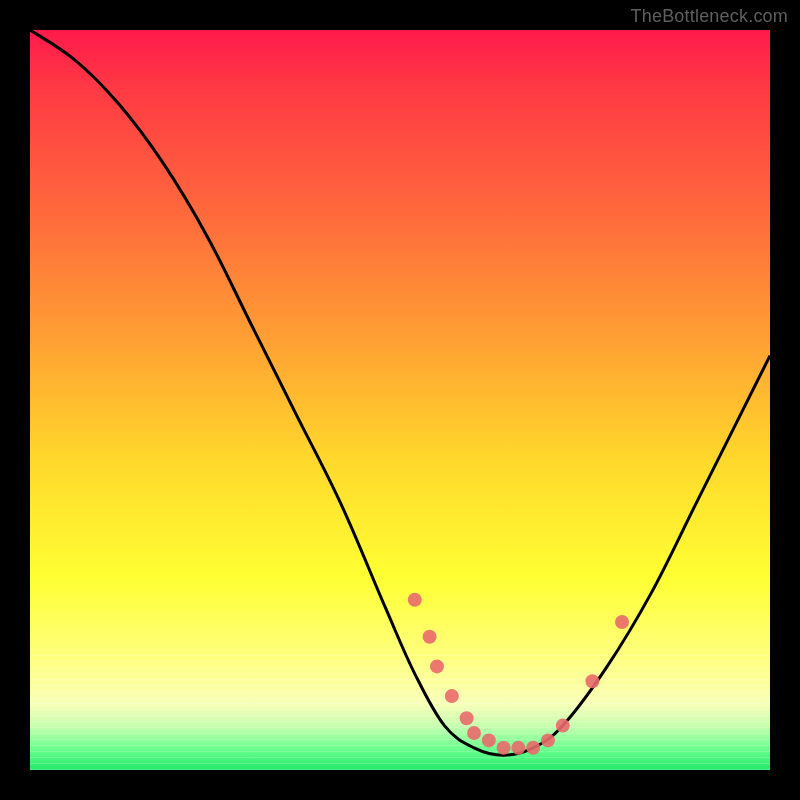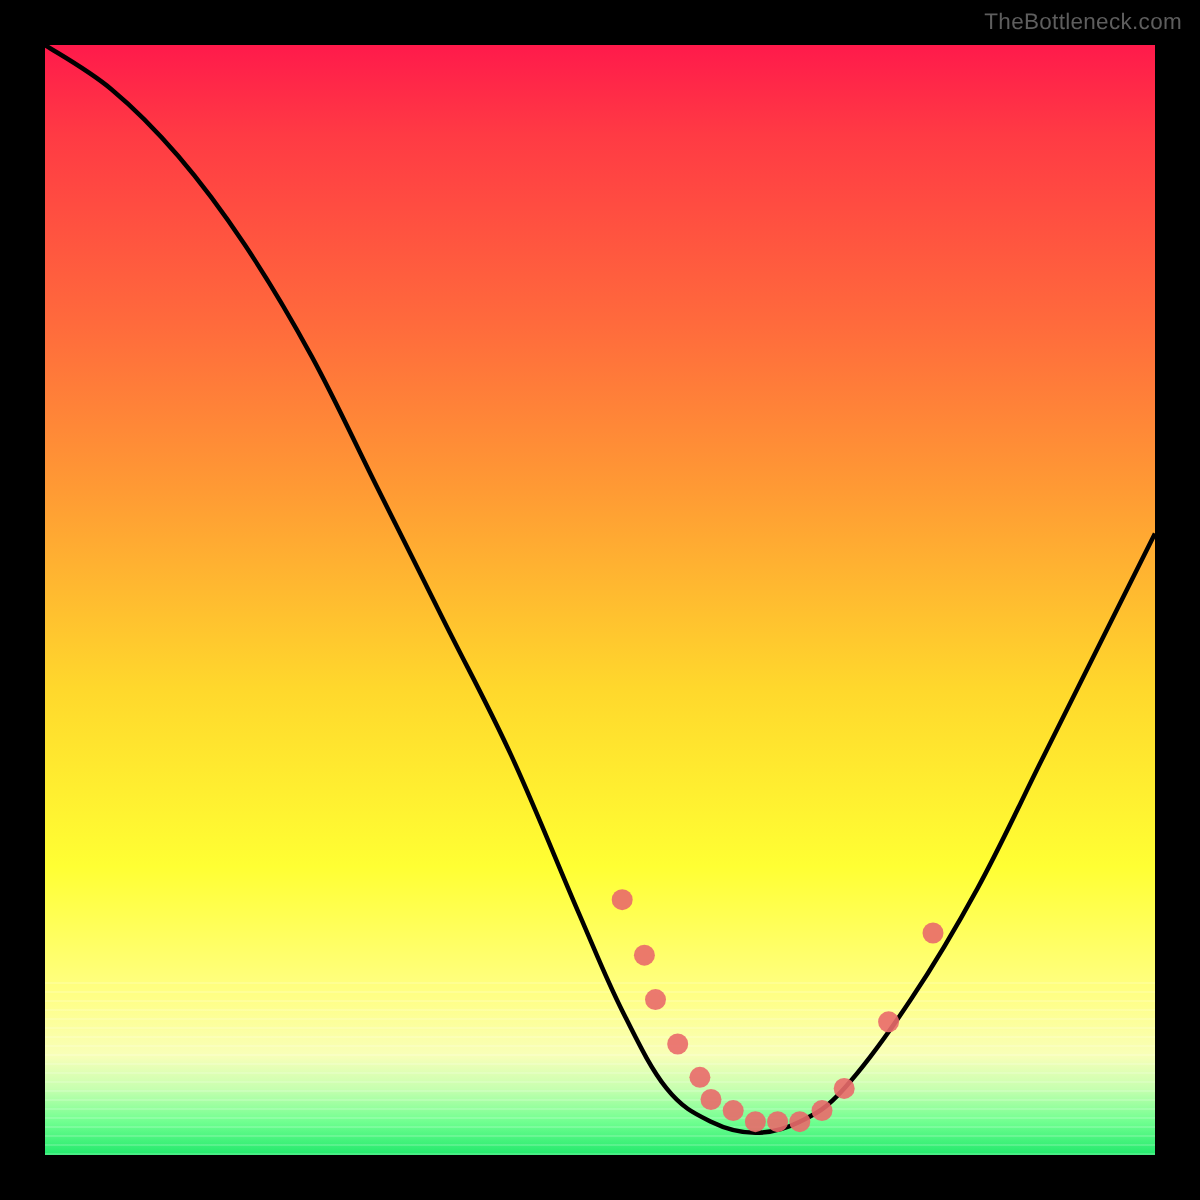--- a/index.html
+++ b/index.html
@@ -63,21 +63,21 @@
     left: 0; top: 0;
     width: 740px;
     height: 740px;
     pointer-events: none;
   }
   .attribution {
     position: absolute;
     top: 6px;
     right: 12px;
     color: #5e5e5e;
-    font-size: 15px;
+    font-size: 18px;
     font-weight: 500;
     letter-spacing: 0.2px;
   }
 </style>
 </head>
 <body>
 
 <div class="frame">
   <div class="plot">
     <div class="gradient"></div>

